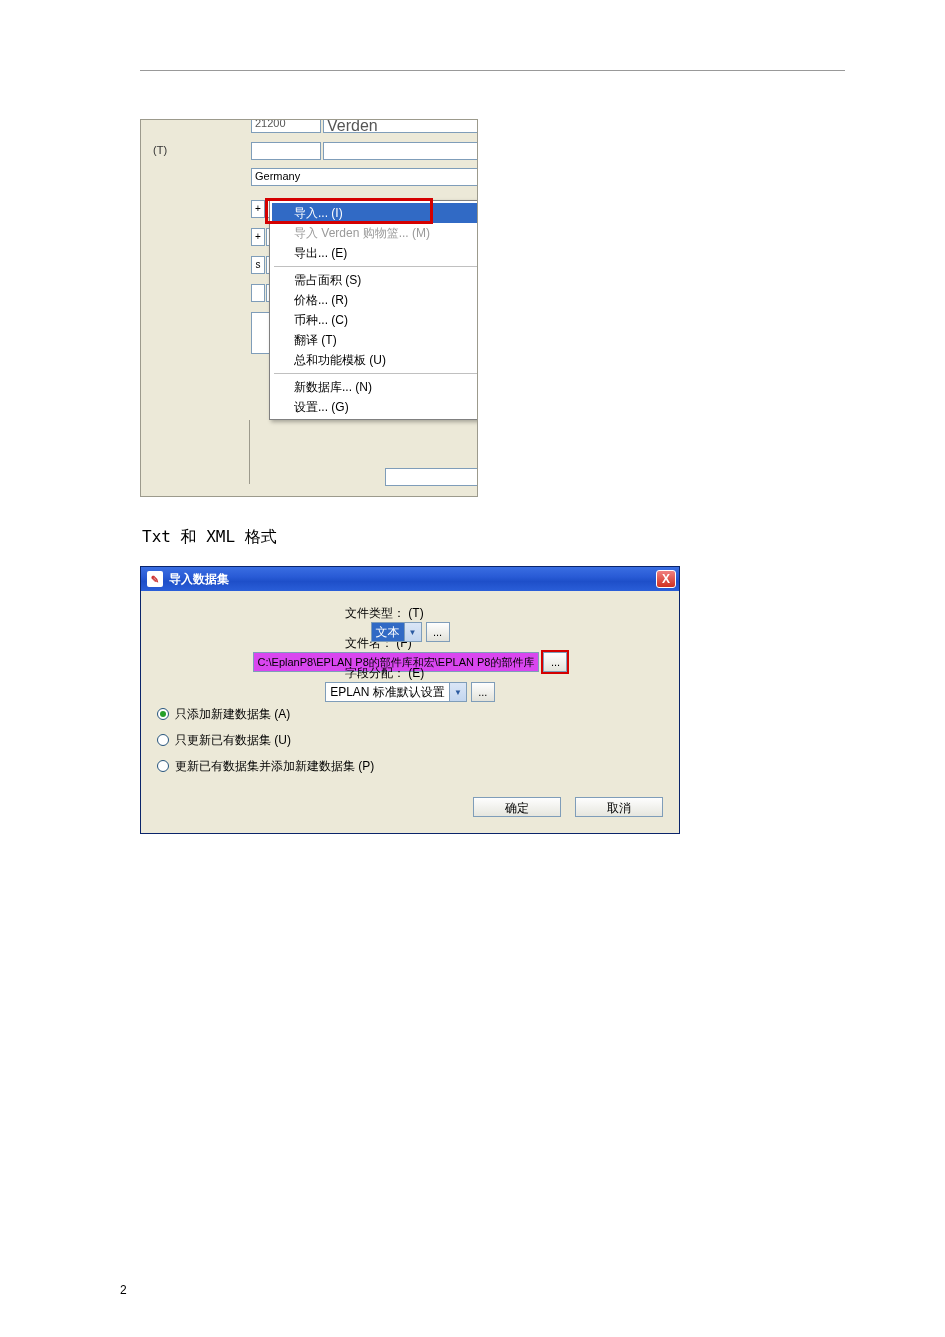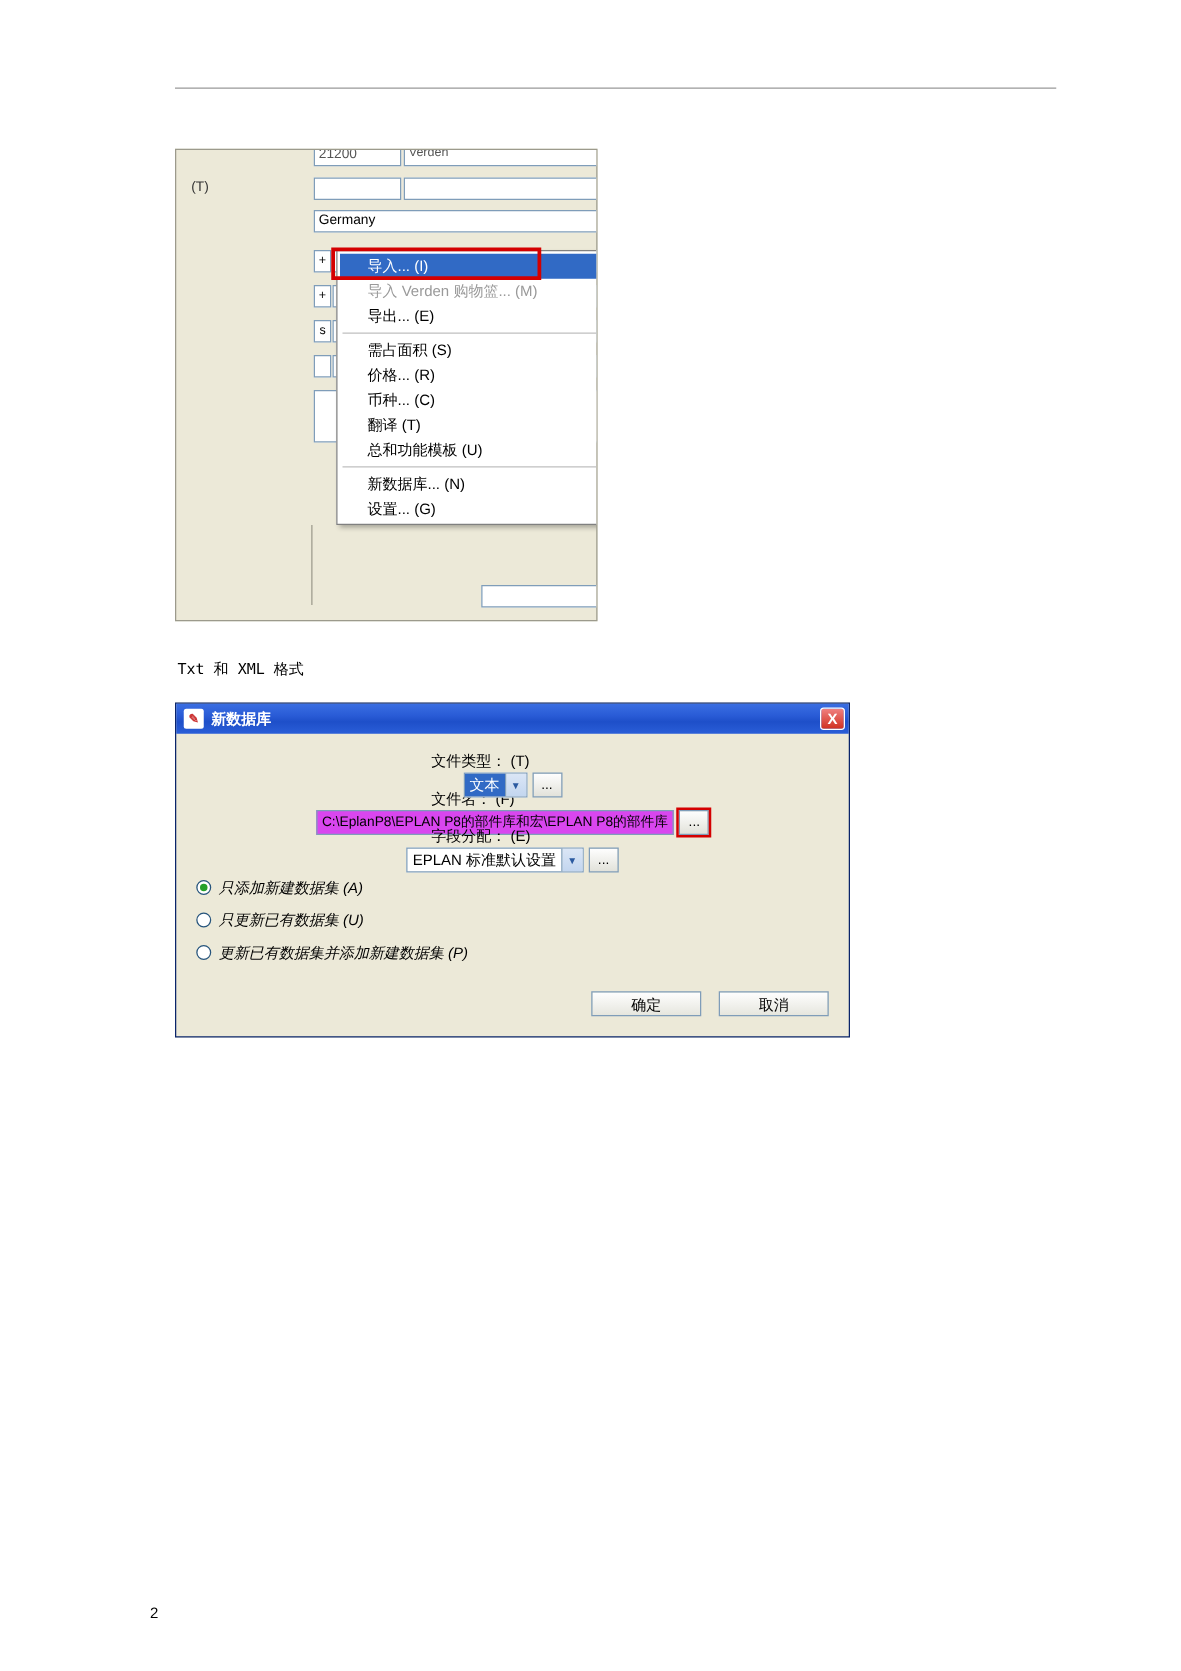--- a/index.html
+++ b/index.html
@@ -42,21 +42,21 @@
   .shot1 .field {
     height: 18px;
     border: 1px solid #7f9db9;
     background: #fff;
     font-size: 11px;
     padding: 1px 3px;
     color: #333;
   }
   .row0 { top: -5px; }
   .row0 .a { width: 70px; background:#fff; border:1px solid #7f9db9; height:18px; font-size:11px; padding:1px 3px; color:#555;}
-  .row0 .b { width: 156px; background:#fff; border:1px solid #7f9db9; height:18px; font-size:10px; padding:1px 3px; color:#555; margin-left: 1px;}
+  .row0 .b { width: 156px; background:#fff; border:1px solid #7f9db9; height:18px; font-size:16px; padding:1px 3px; color:#555; margin-left: 1px;}
   .row1 { top: 22px; }
   .row1 .a { width: 70px; }
   .row1 .b { width: 156px; margin-left: 1px; }
   .tlabel {
     position: absolute;
     left: 12px;
     top: 24px;
     font-size: 11px;
     color: #333;
   }
@@ -112,21 +112,21 @@
     width: 168px;
     height: 26px;
     border: 3px solid #d40000;
     pointer-events:none;
     z-index: 5;
   }
 
   
   .caption {
     margin: 30px 0 18px 2px;
-    font-size: 12px;
+    font-size: 16px;
     font-family: "SimSun", monospace;
   }
 
   
   .shot2 {
     width: 540px;
     border: 1px solid #0a246a;
     background: #ece9d8;
   }
   .titlebar {
@@ -179,21 +179,21 @@
     width:24px; height:20px; border:1px solid #7f9db9;
     background: linear-gradient(#fefefe,#e2e2da);
     font-size:11px; text-align:center; line-height:18px;
   }
   .dotbtn.red { outline:2px solid #d40000; }
   .txtbox {
     flex:1; height:20px; border:1px solid #7f9db9; background:#d946ef;
     font-size:11px; padding:0 4px; line-height:18px; overflow:hidden;
     white-space:nowrap;
   }
-  .radios { margin-top:10px;font-style:italic; }
+  .radios { margin-top:10px; }
   .radios .ritem {
     display:flex; align-items:center; height:26px; font-size:12px;
   }
   .radio {
     width:12px; height:12px; border:1px solid #26547c; border-radius:50%;
     margin-right:6px; display:inline-flex; align-items:center; justify-content:center;
     background:#fff;
   }
   .radio.checked::after{
     content:""; width:6px; height:6px; border-radius:50%;
@@ -294,21 +294,21 @@
       </div>
     </div>
     <div class="redbox1"></div>
   </div>
 
   <div class="caption">Txt 和 XML 格式</div>
 
   <div class="shot2">
     <div class="titlebar">
       <span class="ticon">✎</span>
-      <span>新数据库</span>
+      <span>导入数据集</span>
       <span class="spacer"></span>
       <span class="closebtn">
         <span>X</span>
       </span>
     </div>
 
     <div class="dlgbody">
 
       <div class="dlgrow">
         <div class="lbl">文件类型： (T)</div>

